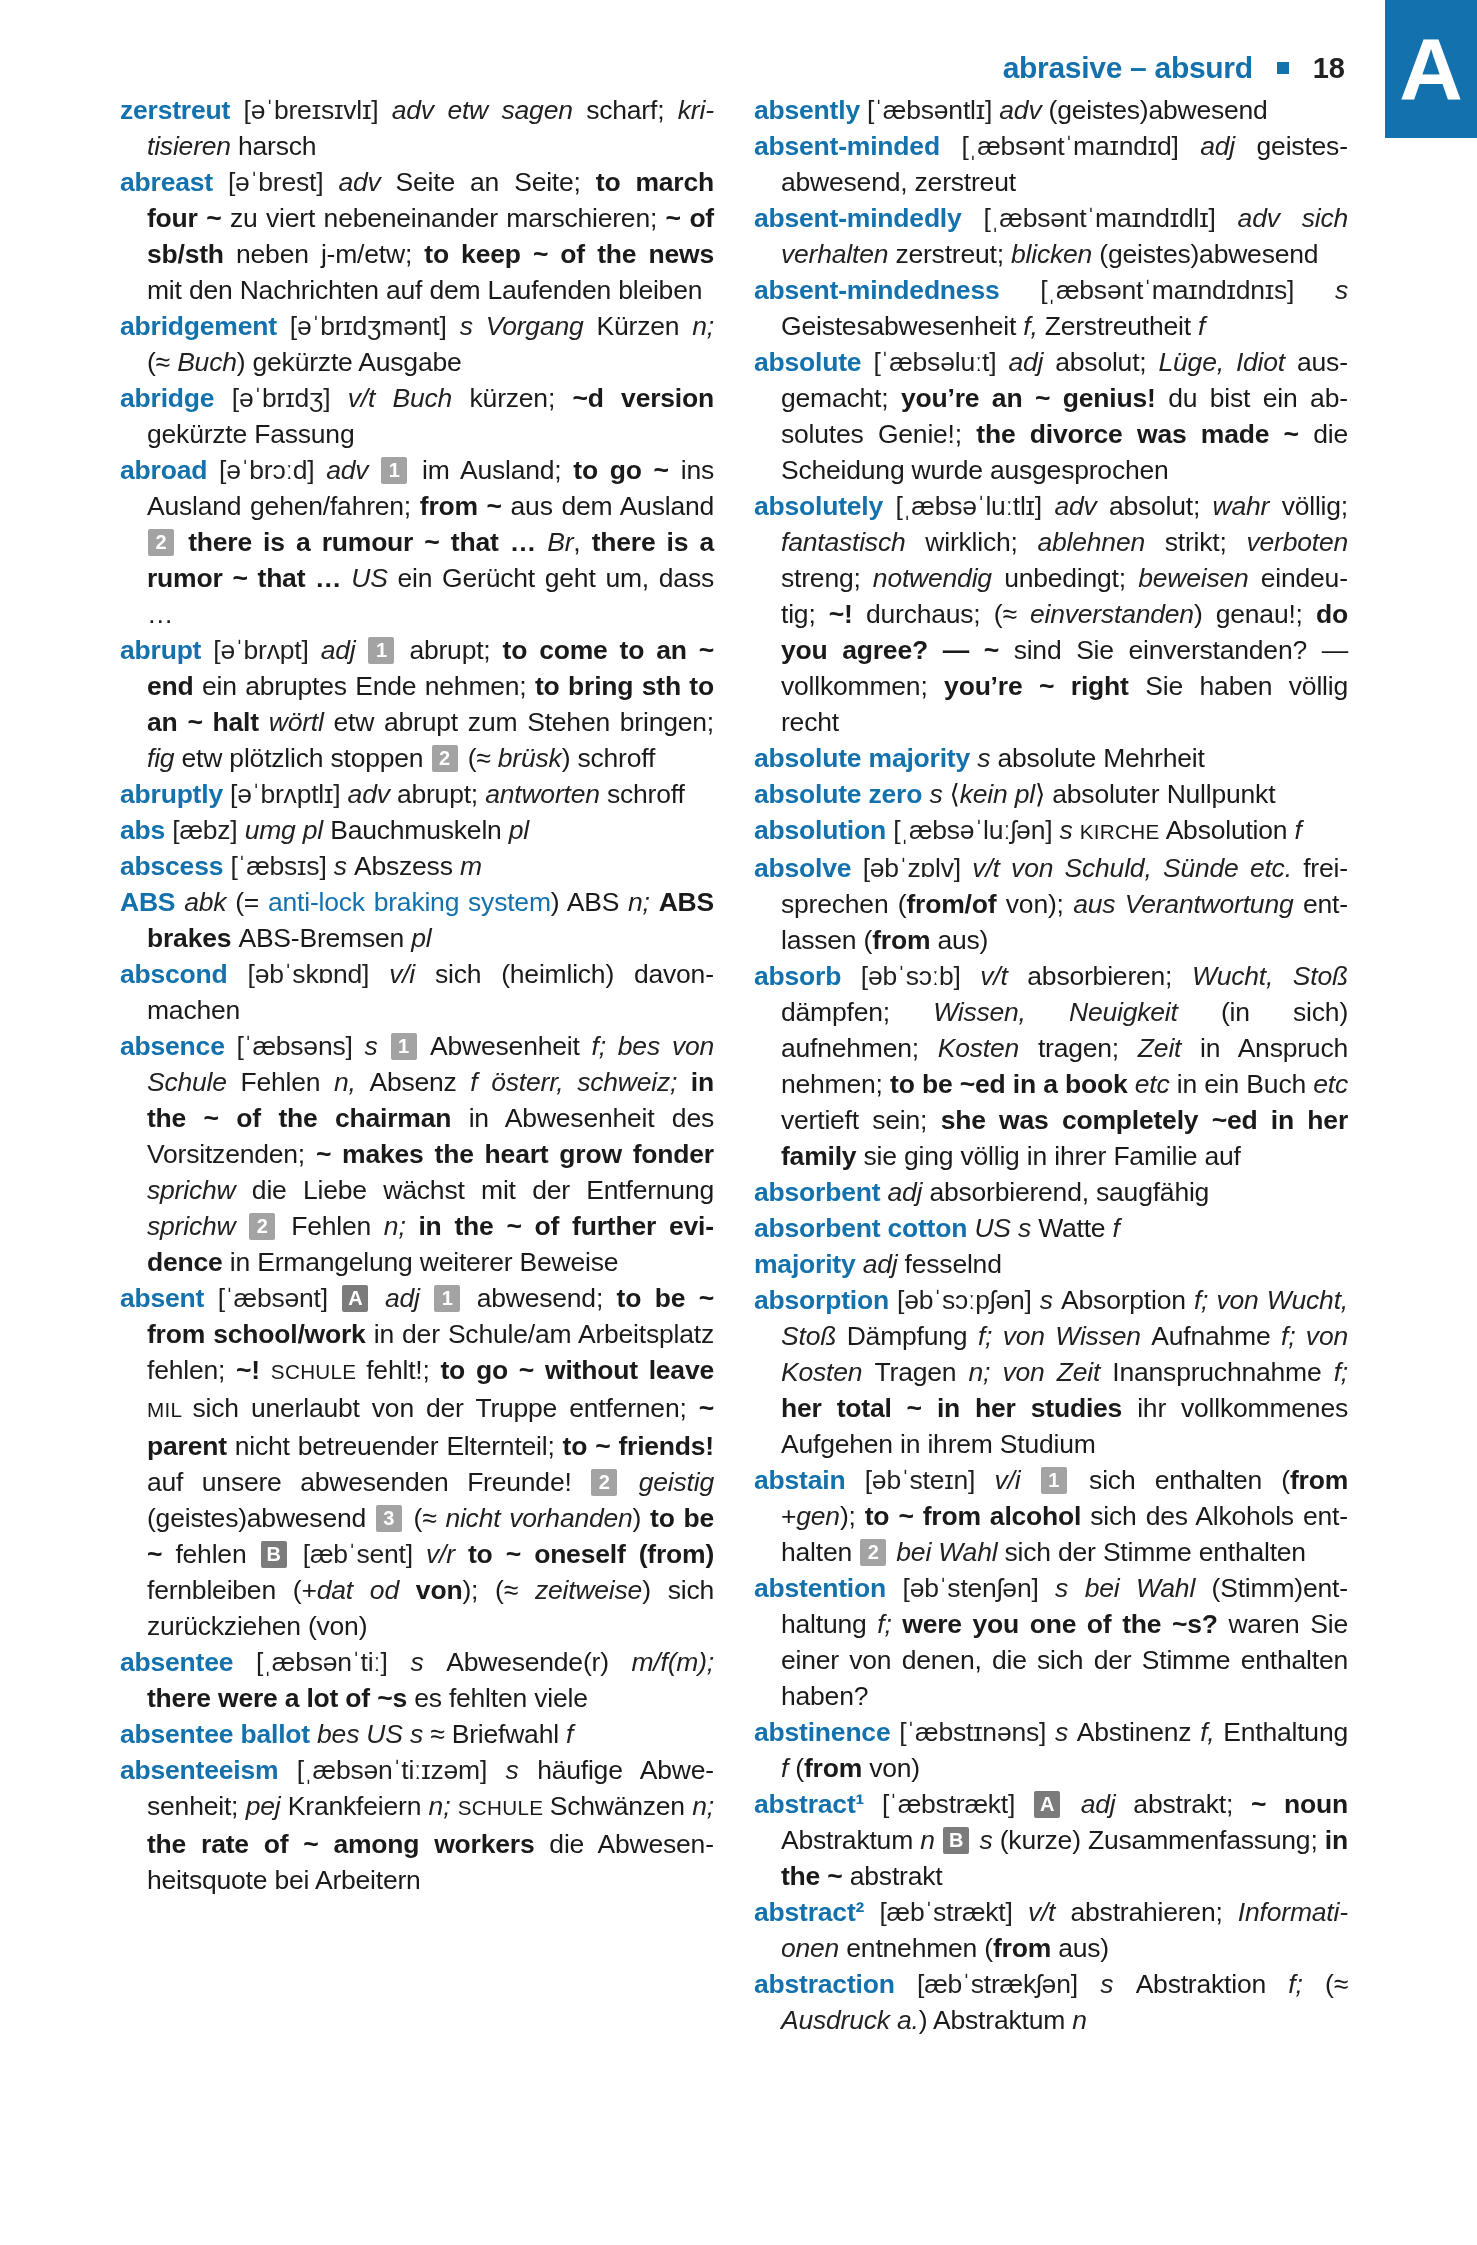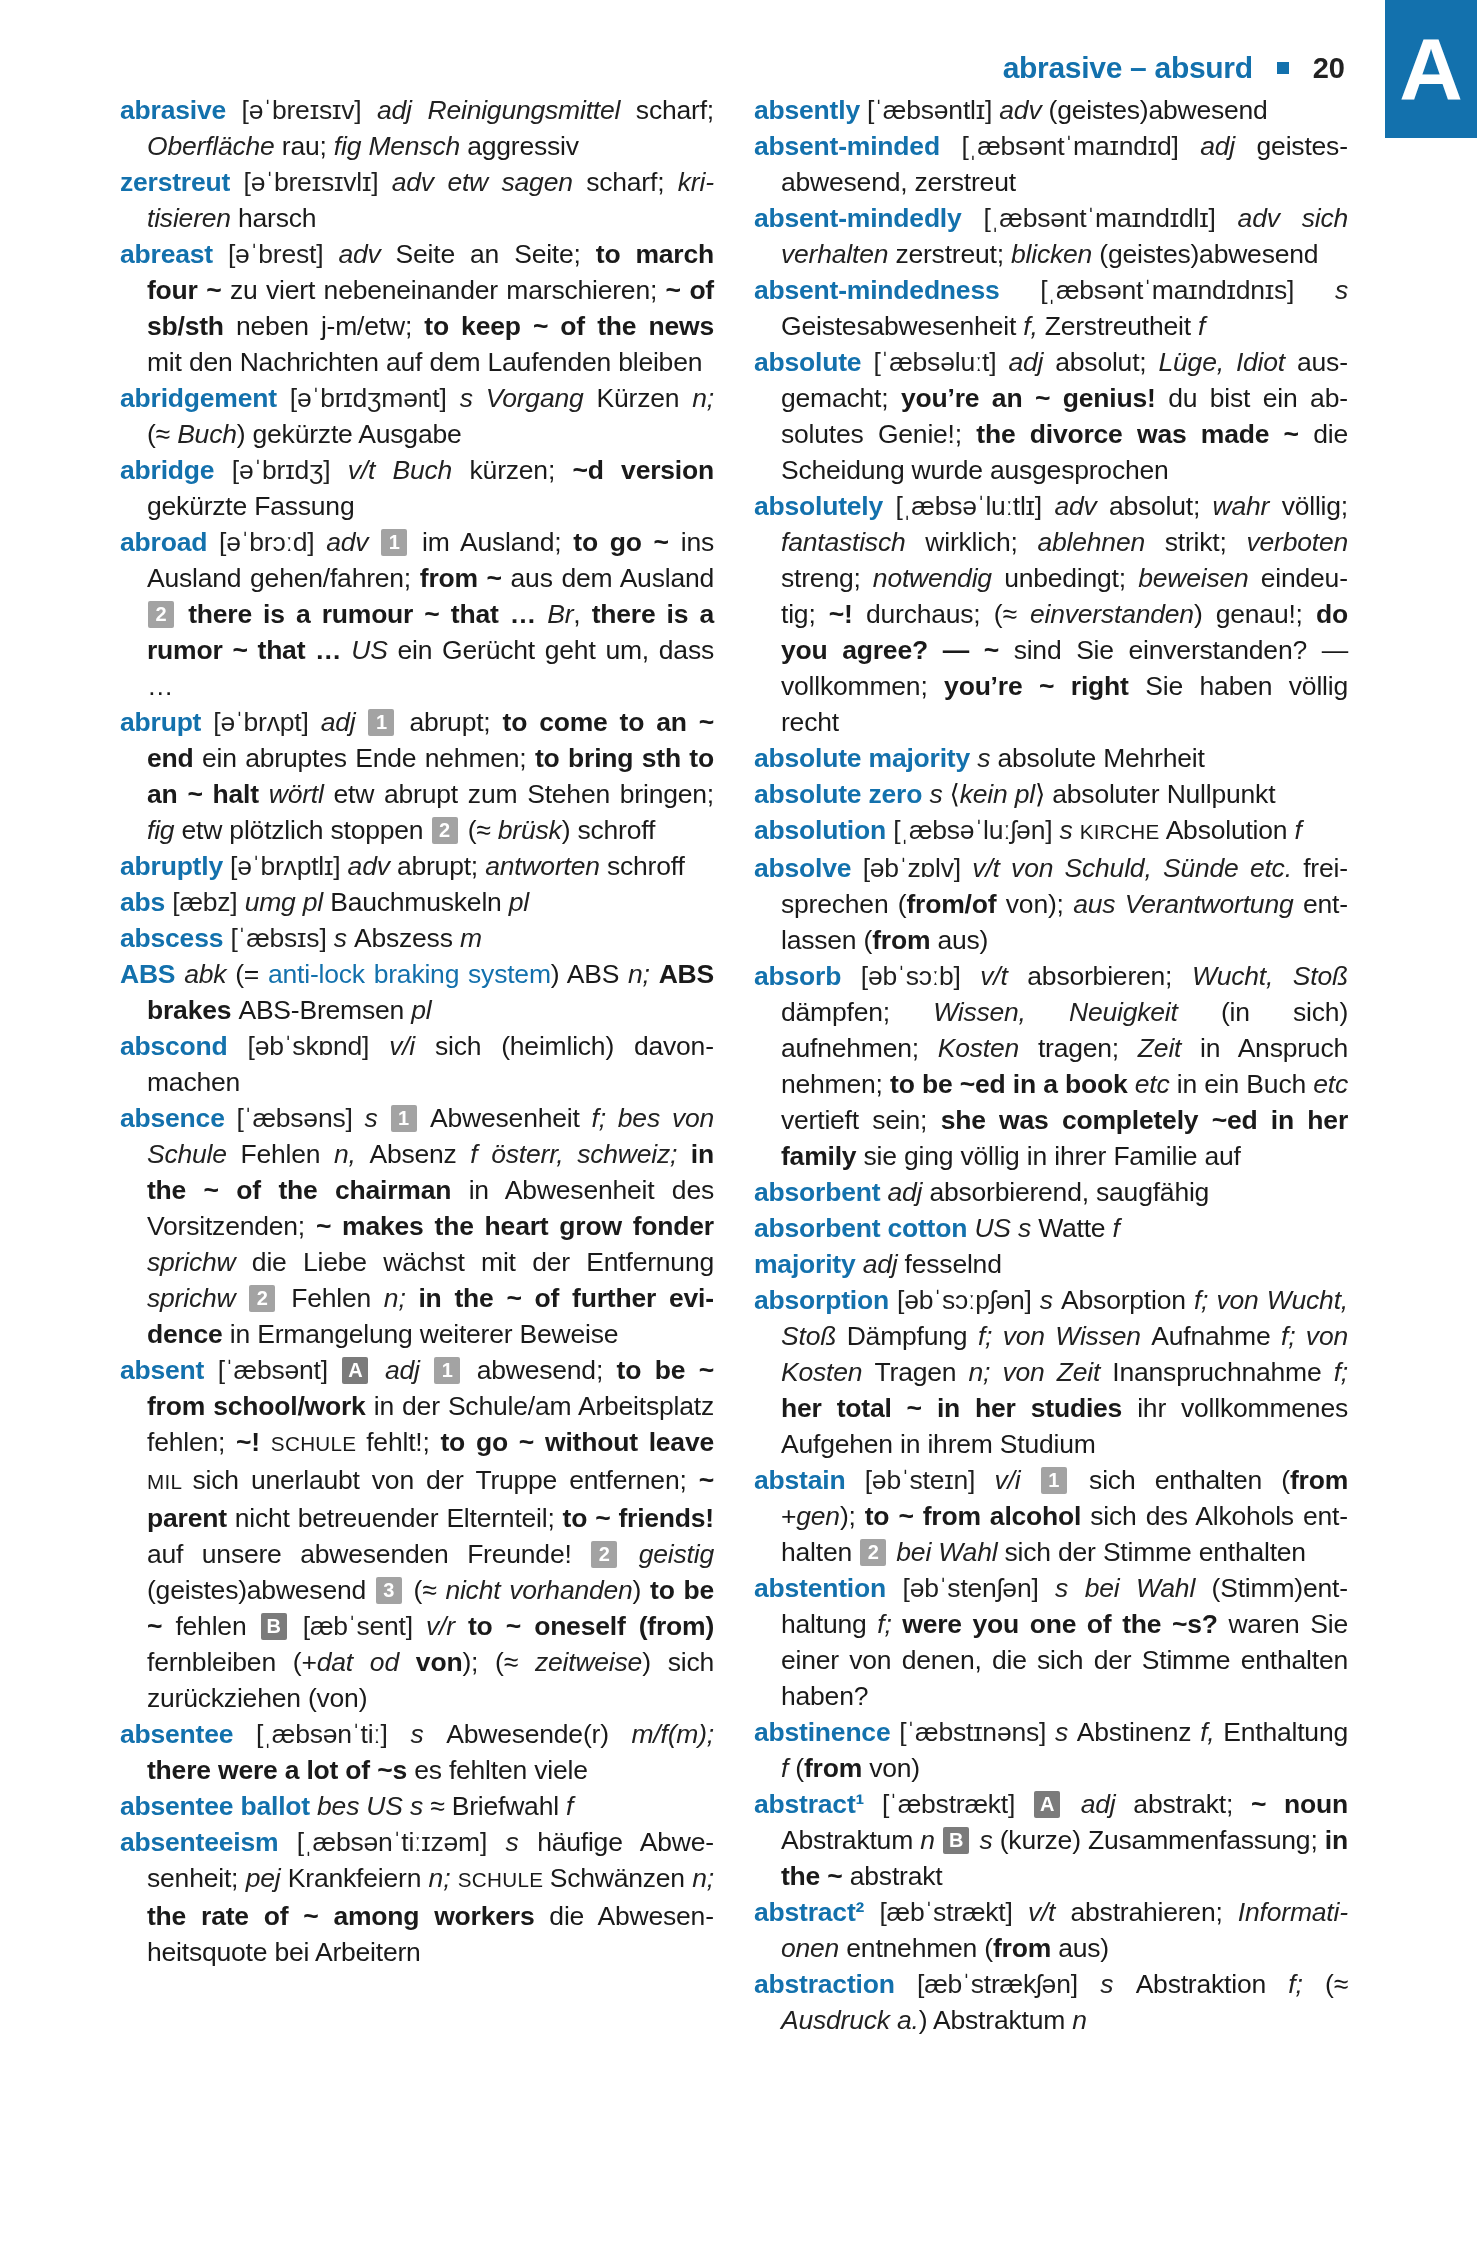--- a/index.html
+++ b/index.html
@@ -47,30 +47,29 @@
   .ab{background:#7b7b7b;}
 </style>
 </head>
 <body>
 
 <div class="page">
 
   <div class="header-row">
     <span class="guide-words">abrasive – absurd</span>
     <span class="header-square"></span>
-    <span class="page-number">20</span>
+    <span class="page-number">18</span>
   </div>
 
   <div class="thumb-tab">
     <span>A</span>
   </div>
 
   <div class="columns">
     <div class="col" id="col-left">
-        <p class="entry"><span class="hw">abrasive</span><span class="ph"> [əˈbreɪsɪv] </span><span class="i">adj Reinigungsmittel </span><span class="n">scharf; </span><span class="i">Oberfläche </span><span class="n">rau; </span><span class="i">fig Mensch </span><span class="n">aggressiv</span></p>
         <p class="entry"><span class="hw">zerstreut</span><span class="ph"> [əˈbreɪsɪvlɪ] </span><span class="i">adv etw sagen </span><span class="n">scharf; </span><span class="i">kri­tisieren </span><span class="n">harsch</span></p>
         <p class="entry"><span class="hw">abreast</span><span class="ph"> [əˈbrest] </span><span class="i">adv </span><span class="n">Seite an Seite; </span><span class="b">to march four ~ </span><span class="n">zu viert nebeneinander marschieren; </span><span class="b">~ of sb/sth </span><span class="n">neben j-m/etw; </span><span class="b">to keep ~ of the news </span><span class="n">mit den Nachrichten auf dem Laufen­den bleiben</span></p>
         <p class="entry"><span class="hw">abridgement</span><span class="ph"> [əˈbrɪdʒmənt] </span><span class="i">s Vorgang </span><span class="n">Kürzen </span><span class="i">n; </span><span class="n">(≈ </span><span class="i">Buch</span><span class="n">) gekürzte Ausgabe</span></p>
         <p class="entry"><span class="hw">abridge</span><span class="ph"> [əˈbrɪdʒ] </span><span class="i">v/t Buch </span><span class="n">kürzen; </span><span class="b">~d version </span><span class="n">gekürzte Fassung</span></p>
         <p class="entry"><span class="hw">abroad</span><span class="ph"> [əˈbrɔːd] </span><span class="i">adv </span><span class="num">1</span><span class="n"> im Ausland; </span><span class="b">to go ~ </span><span class="n">ins Aus­land gehen/fahren; </span><span class="b">from ~ </span><span class="n">aus dem Aus­land </span><span class="num">2</span><span class="b"> there is a rumour ~ that … </span><span class="i">Br</span><span class="n">, </span><span class="b">there is a rumor ~ that … </span><span class="i">US </span><span class="n">ein Gerücht geht um, dass …</span></p>
         <p class="entry"><span class="hw">abrupt</span><span class="ph"> [əˈbrʌpt] </span><span class="i">adj </span><span class="num">1</span><span class="n"> abrupt; </span><span class="b">to come to an ~ end </span><span class="n">ein abruptes Ende nehmen; </span><span class="b">to bring sth to an ~ halt </span><span class="i">wörtl </span><span class="n">etw abrupt zum Stehen brin­gen; </span><span class="i">fig </span><span class="n">etw plötzlich stoppen </span><span class="num">2</span><span class="n"> (≈ </span><span class="i">brüsk</span><span class="n">) schroff</span></p>
         <p class="entry"><span class="hw">abruptly</span><span class="ph"> [əˈbrʌptlɪ] </span><span class="i">adv </span><span class="n">abrupt; </span><span class="i">antworten </span><span class="n">schroff</span></p>
         <p class="entry"><span class="hw">abs</span><span class="ph"> [æbz] </span><span class="i">umg pl </span><span class="n">Bauchmuskeln </span><span class="i">pl</span></p>
         <p class="entry"><span class="hw">abscess</span><span class="ph"> [ˈæbsɪs] </span><span class="i">s </span><span class="n">Abszess </span><span class="i">m</span></p>
         <p class="entry"><span class="hw">ABS</span><span class="i"> abk </span><span class="n">(= </span><span class="link">anti-lock braking system</span><span class="n">) ABS </span><span class="i">n; </span><span class="b">ABS brakes </span><span class="n">ABS-Bremsen </span><span class="i">pl</span></p>

